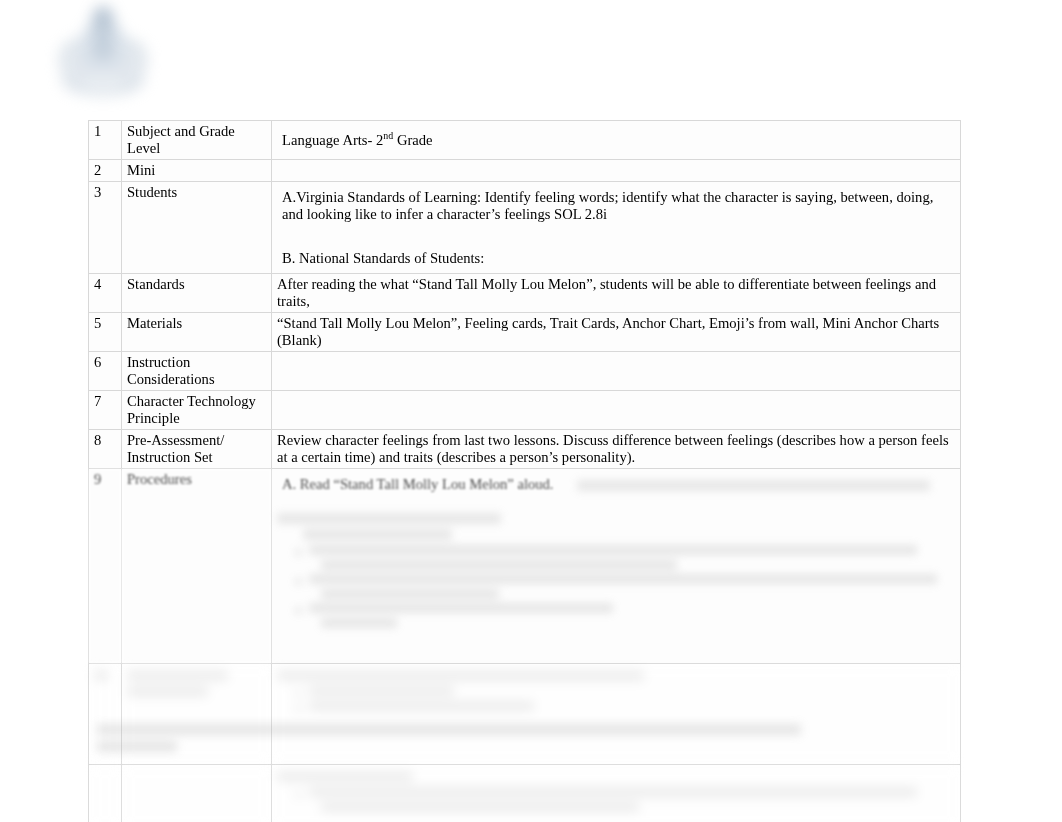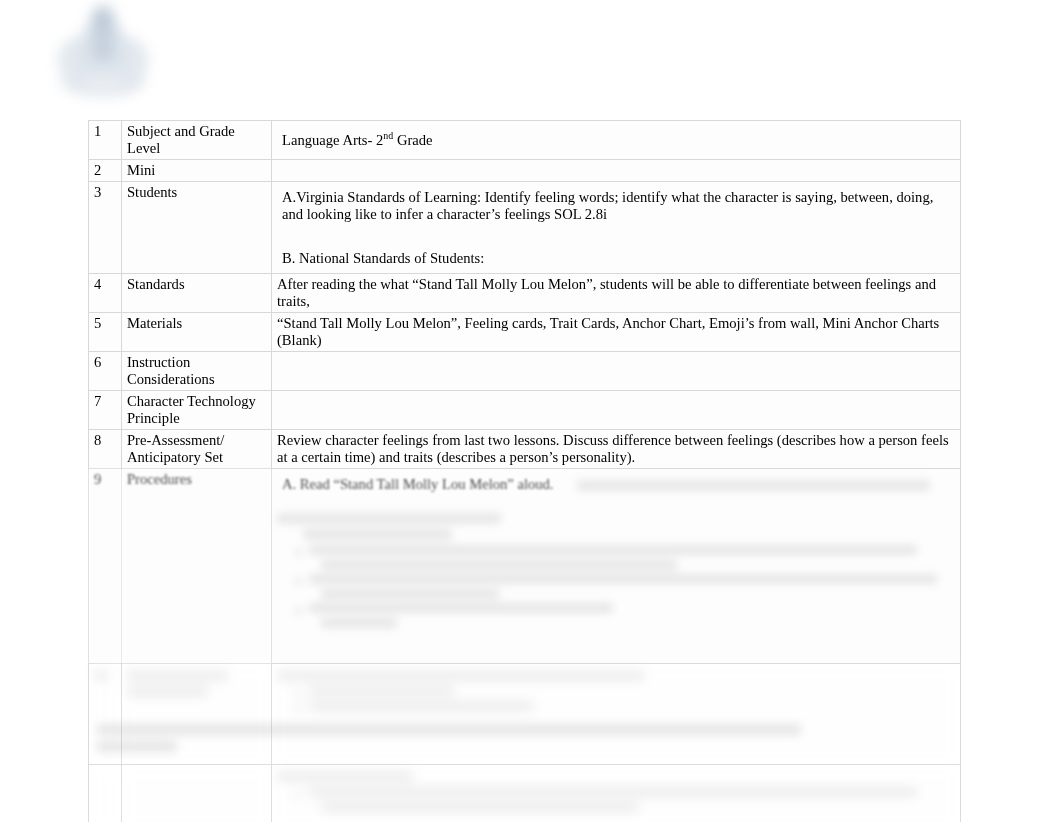--- a/index.html
+++ b/index.html
@@ -190,21 +190,21 @@
     </tr>
 
     <tr>
       <td class="num">7</td>
       <td>Character Technology Principle</td>
       <td></td>
     </tr>
 
     <tr>
       <td class="num">8</td>
-      <td>Pre-Assessment/ Anticipatory Set</td>
+      <td>Pre-Assessment/ Instruction Set</td>
       <td>Review character feelings from last two lessons.  Discuss difference between feelings (describes how a person feels at a certain time) and traits (describes a person’s personality).</td>
     </tr>
 
     <tr>
       <td class="num fade-1">9</td>
       <td class="fade-1">Procedures</td>
       <td style="height:190px;">
         <p class="cell-p fade-1">A. Read “Stand Tall Molly Lou Melon” aloud.</p>
 
         <div class="fade-3" style="margin-top:6px;">

